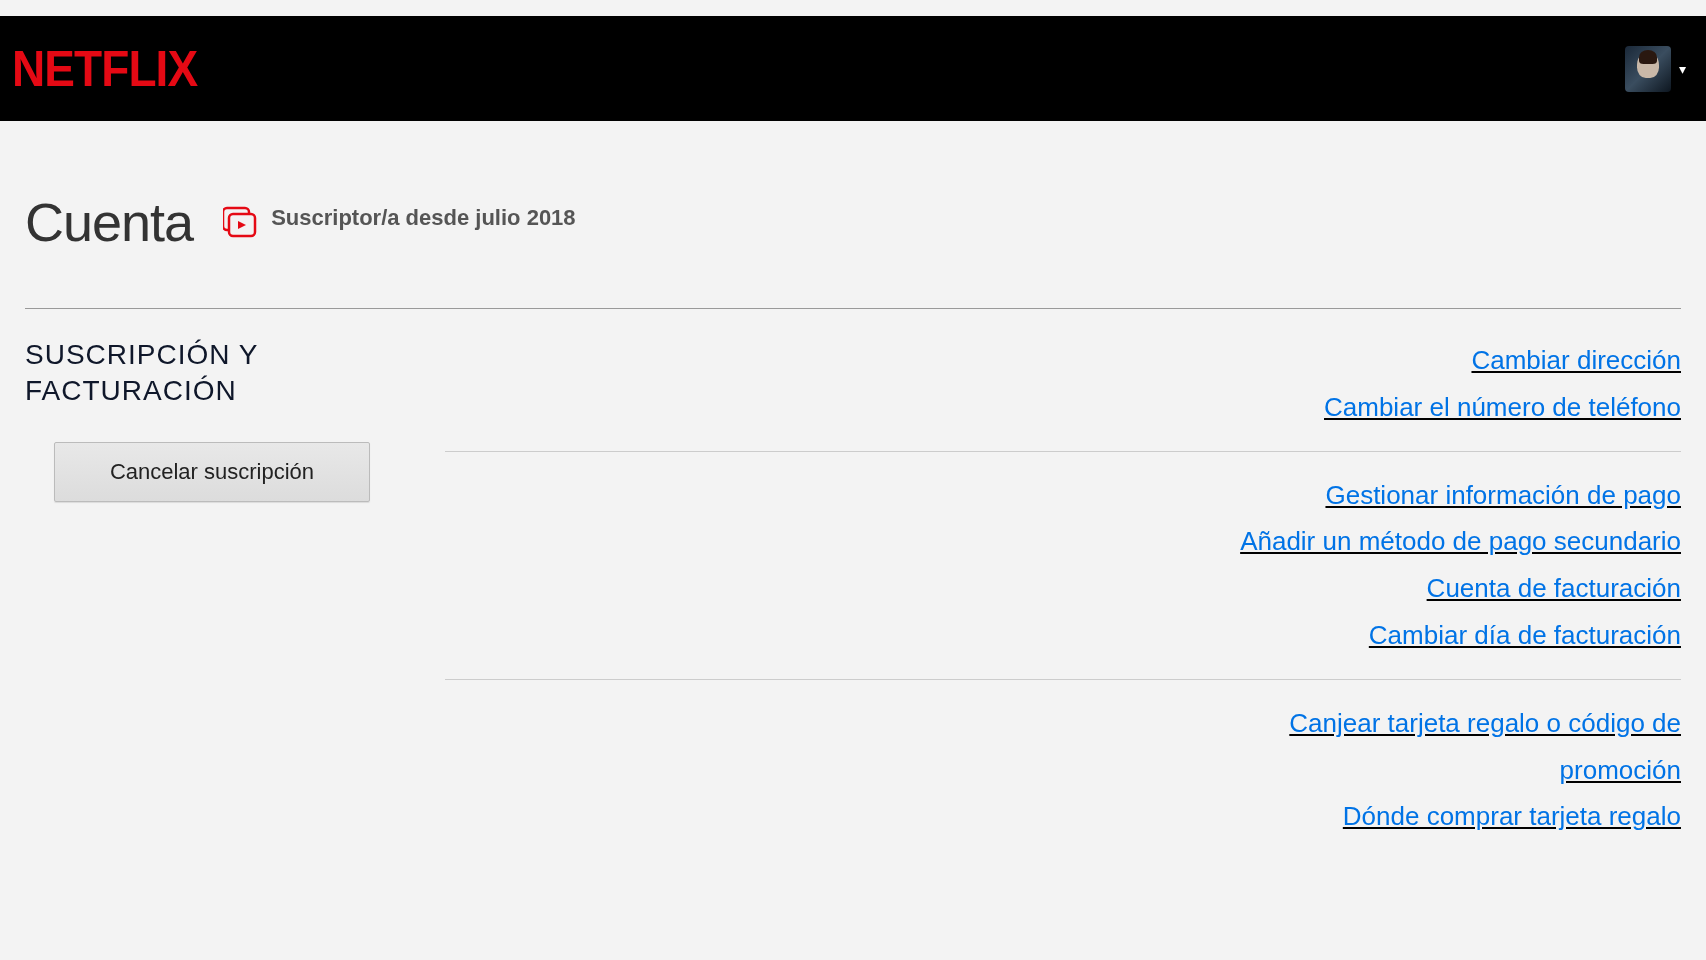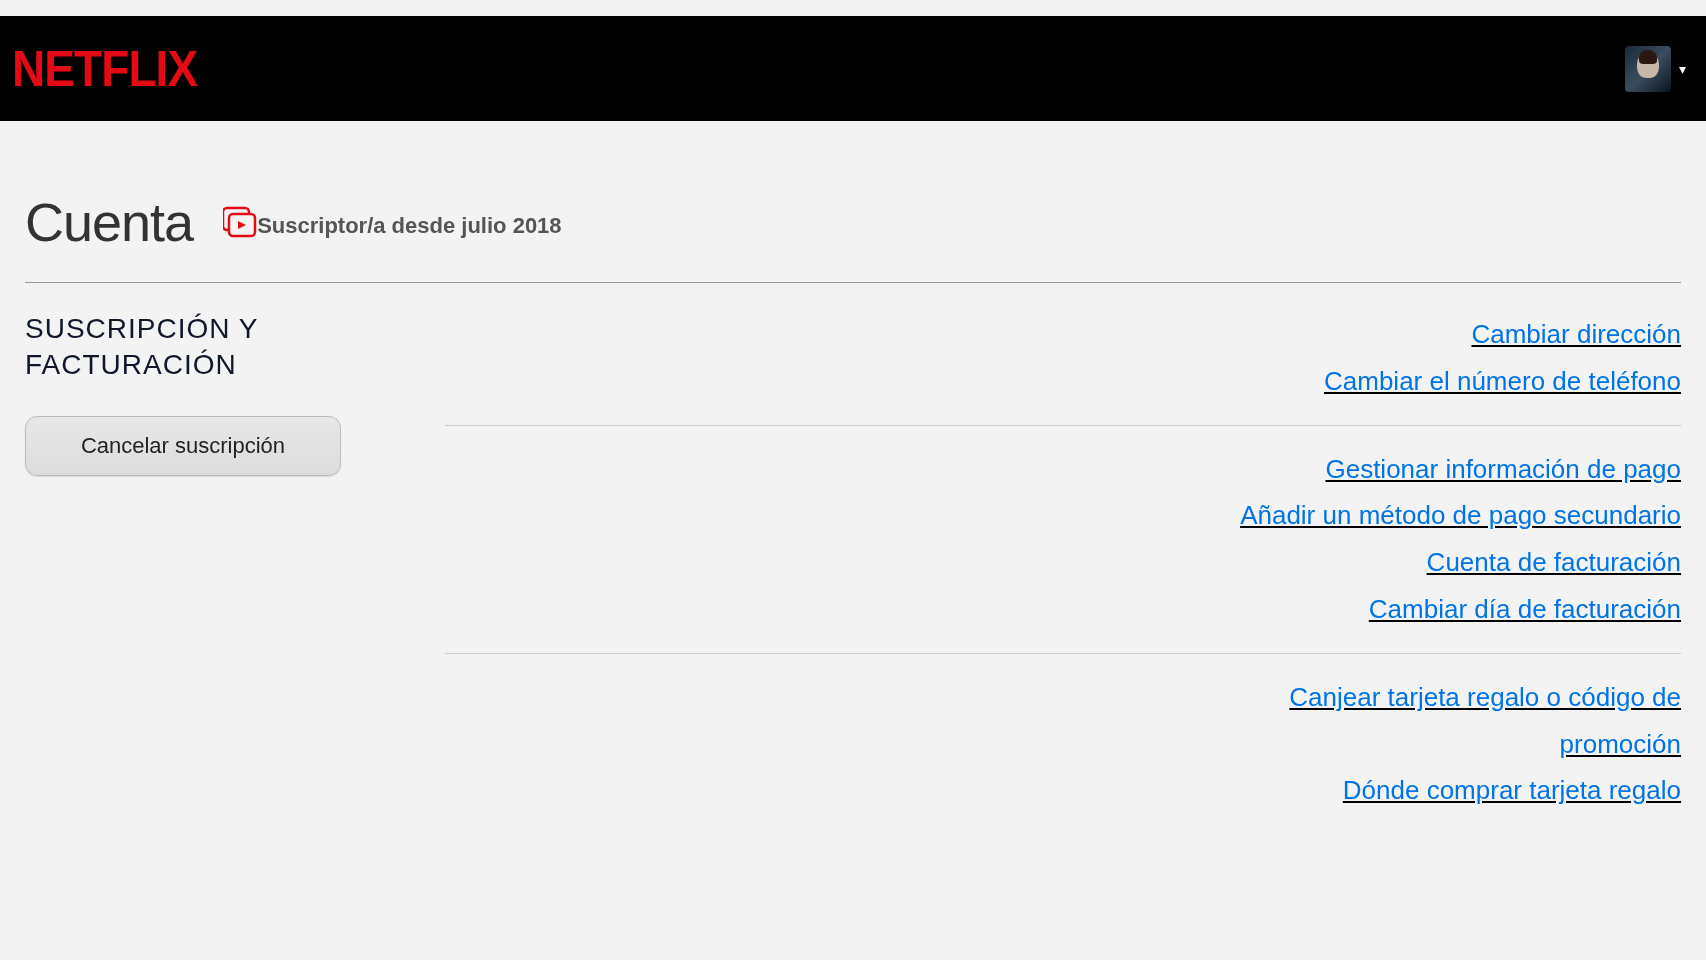--- a/index.html
+++ b/index.html
@@ -69,32 +69,33 @@
       color: #fff;
       font-size: 14px;
     }
     .content {
       padding: 70px 25px 0 25px;
     }
     .page-header {
       display: flex;
       align-items: center;
       gap: 30px;
-      padding-bottom: 29px;
+      padding-bottom: 55px;
       border-bottom: 1px solid #999;
     }
     .page-title {
       font-size: 54px;
       font-weight: 400;
       color: #333;
       letter-spacing: -1px;
     }
     .member-since {
       display: flex;
-      align-items: flex-end;
+      align-items: flex-start;
+      gap: 14px;
     }
     .member-icon {
       width: 34px;
       height: 34px;
       position: relative;
     }
     .member-text {
       font-size: 22px;
       font-weight: 700;
       color: #555;
@@ -111,28 +112,29 @@
       font-size: 28px;
       font-weight: 400;
       color: #0f172a;
       letter-spacing: 1px;
       line-height: 1.3;
       margin-bottom: 32px;
     }
     .cancel-btn {
       background: linear-gradient(to bottom, #e8e8e8, #dcdcdc);
       border: 1px solid #bbb;
-      border-radius: 12px;
+      border-radius: 2px;
       padding: 16px 30px;
       font-size: 22px;
       color: #222;
       cursor: pointer;
       width: 316px;
       text-align: center;
       box-shadow: 0 1px 1px rgba(0,0,0,0.1);
+      margin-left: 29px;
     }
     .section-right {
       flex: 1;
       display: flex;
       flex-direction: column;
       align-items: flex-end;
       text-decoration: underline;
     }
     .link-group {
       width: 100%;

